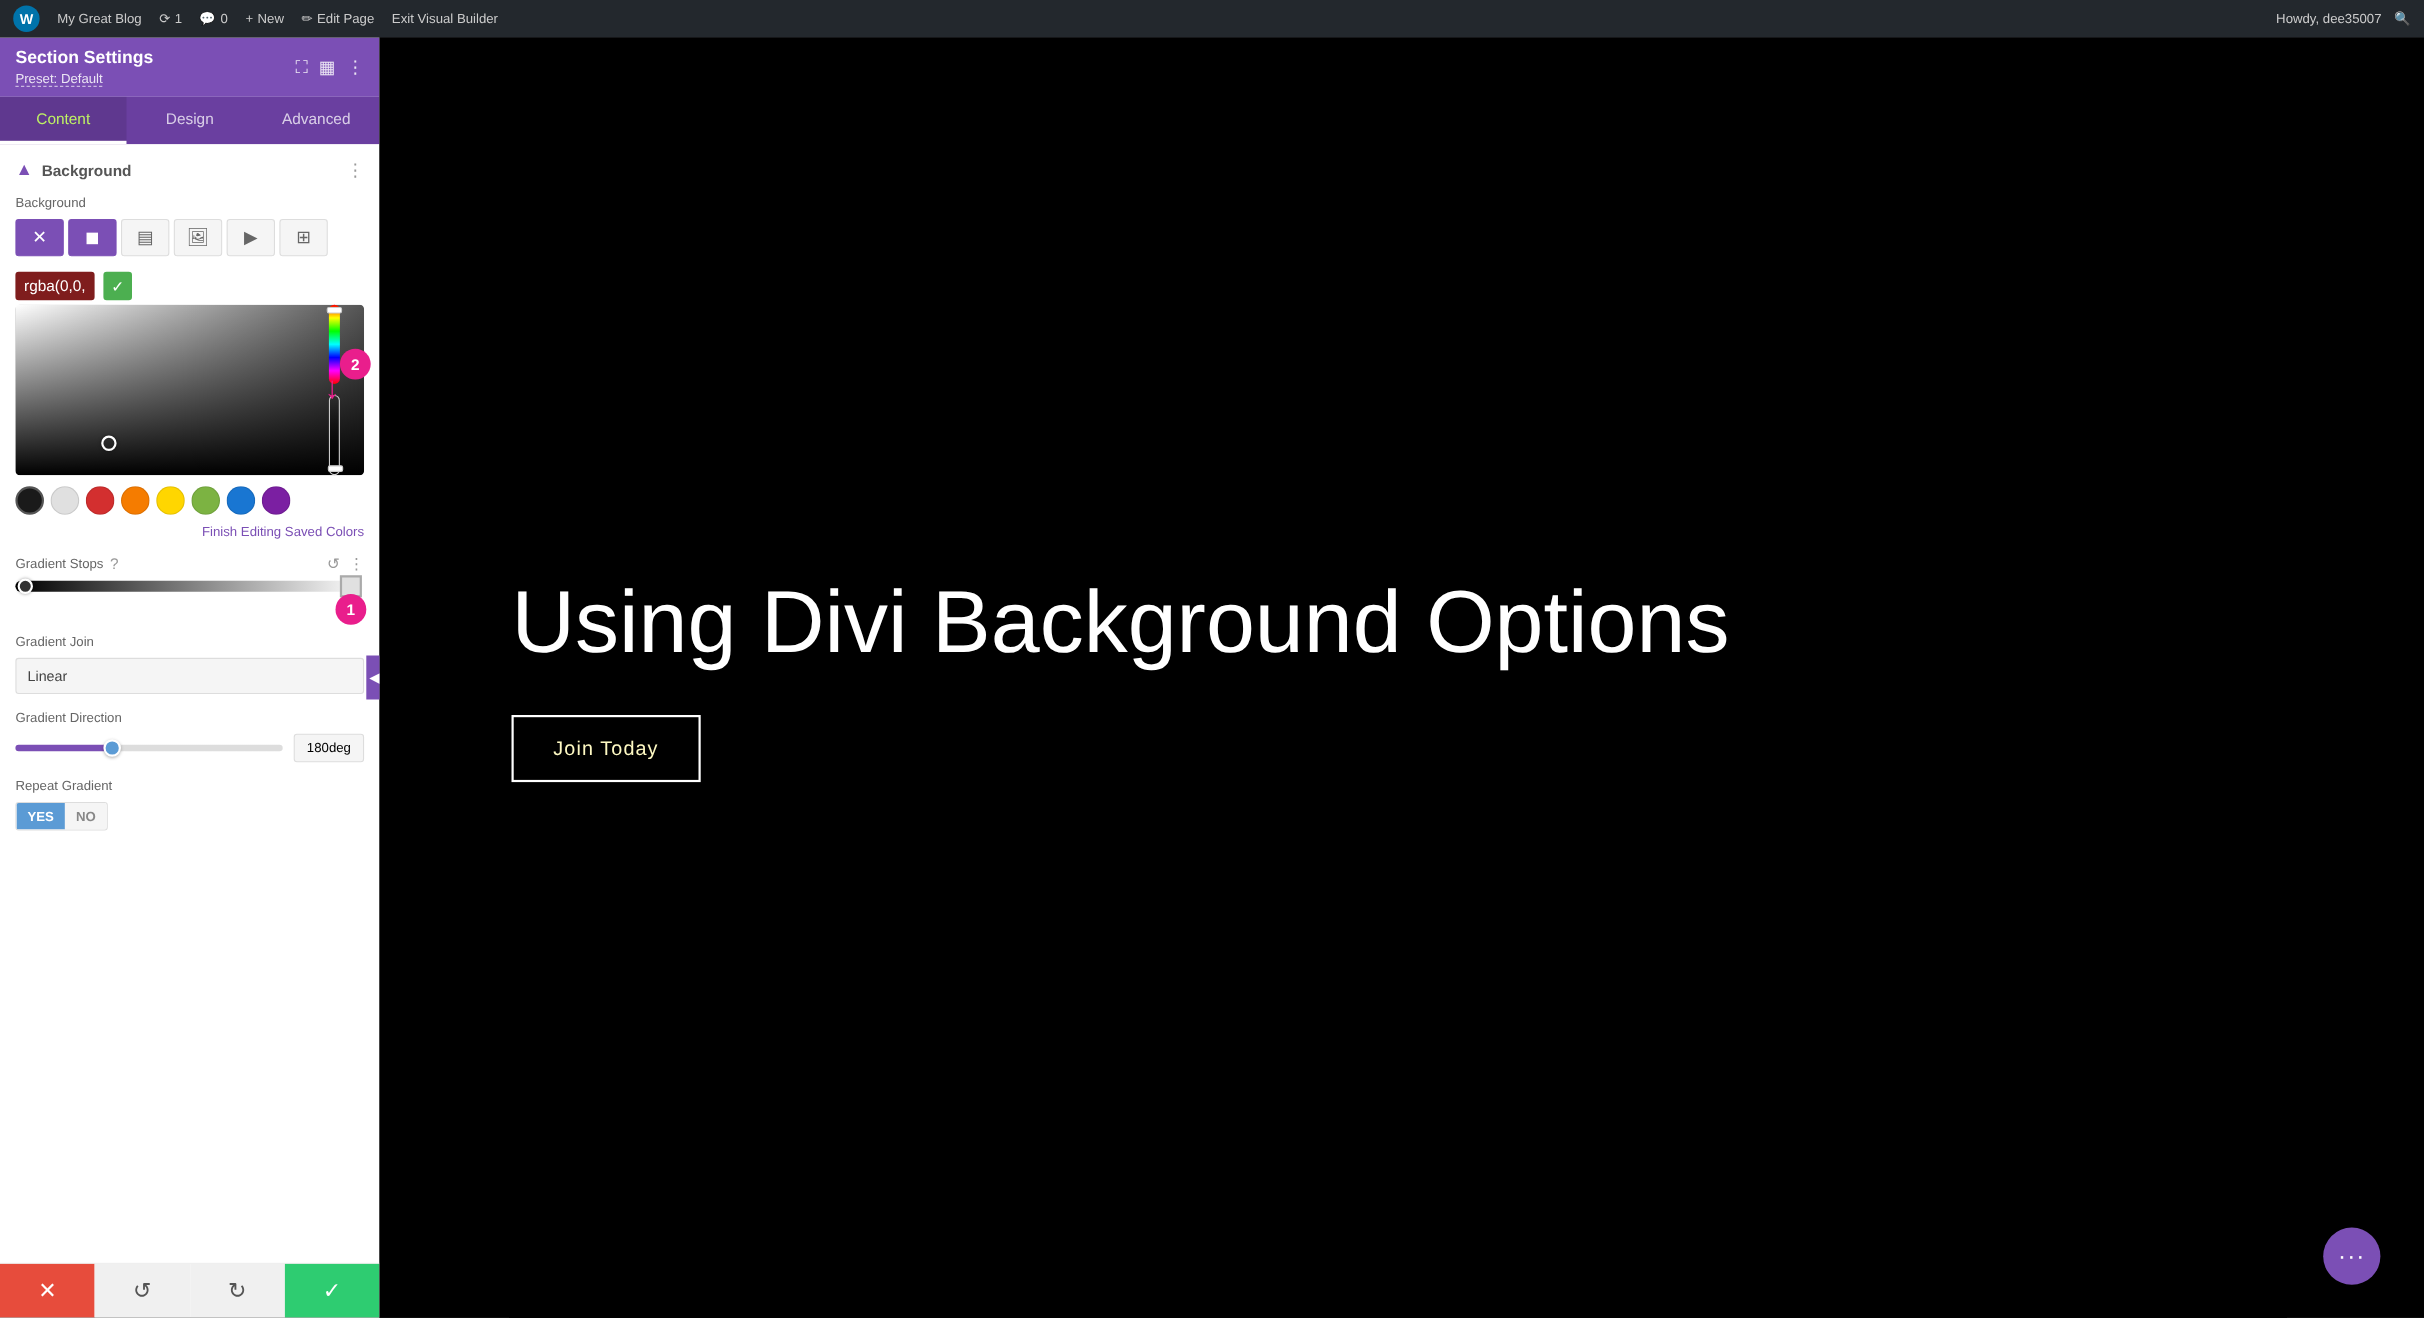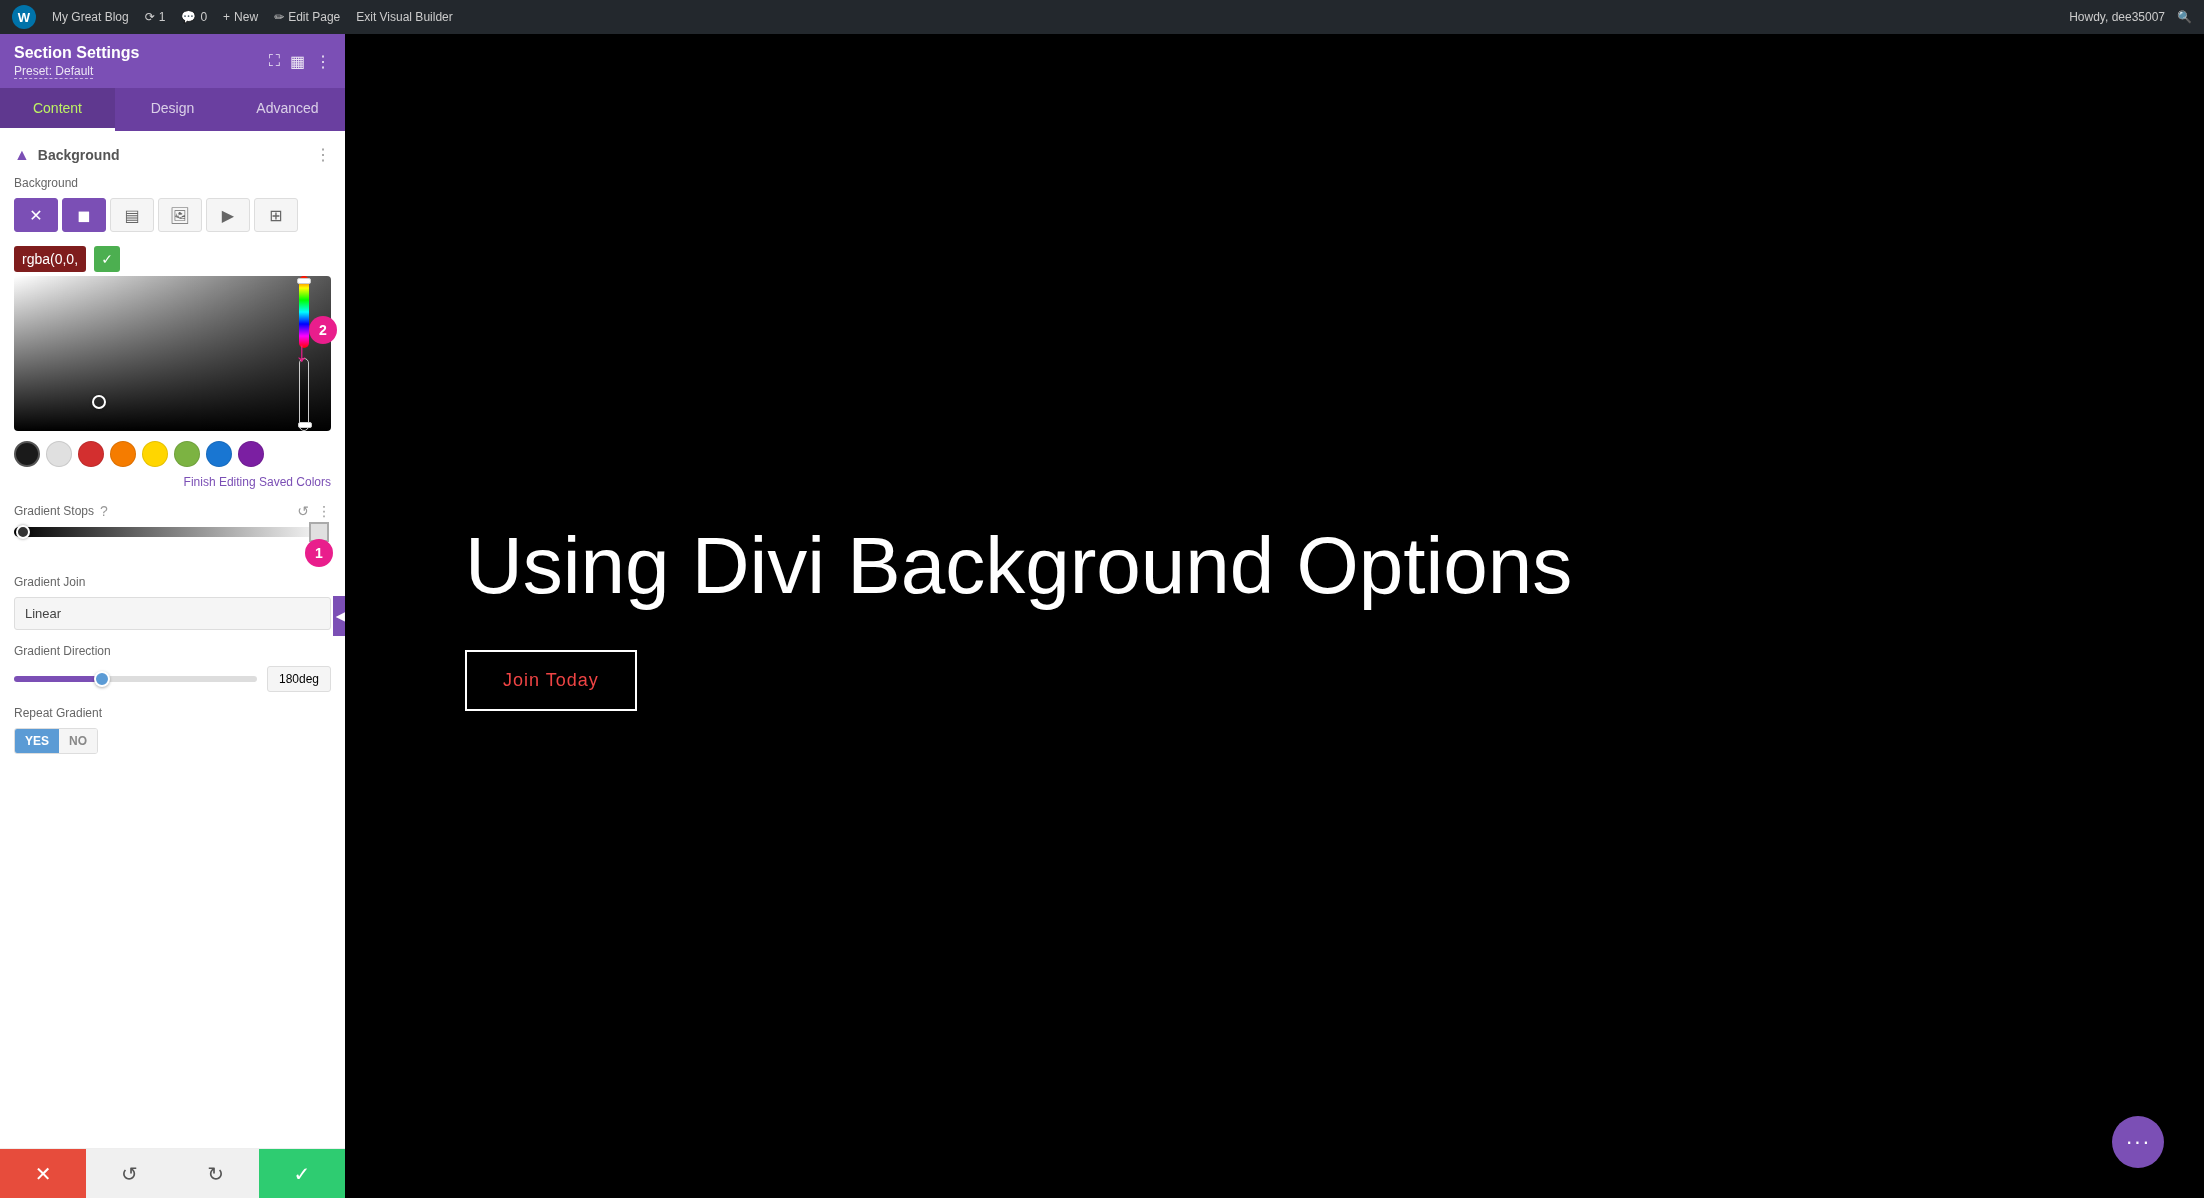--- a/index.html
+++ b/index.html
@@ -473,21 +473,21 @@
       color: #fff;
       font-size: 80px;
       font-weight: 300;
       line-height: 1.1;
       margin-bottom: 40px;
       font-family: Liberation Sans, sans-serif;
     }
     .join-btn {
       background: transparent;
       border: 2px solid #fff;
-      color: #ef4444;
+      color: #fef9c3;
       padding: 18px 36px;
       font-size: 18px;
       cursor: pointer;
       letter-spacing: 1px;
     }
 
     
     .fab {
       position: absolute;
       bottom: 30px;

